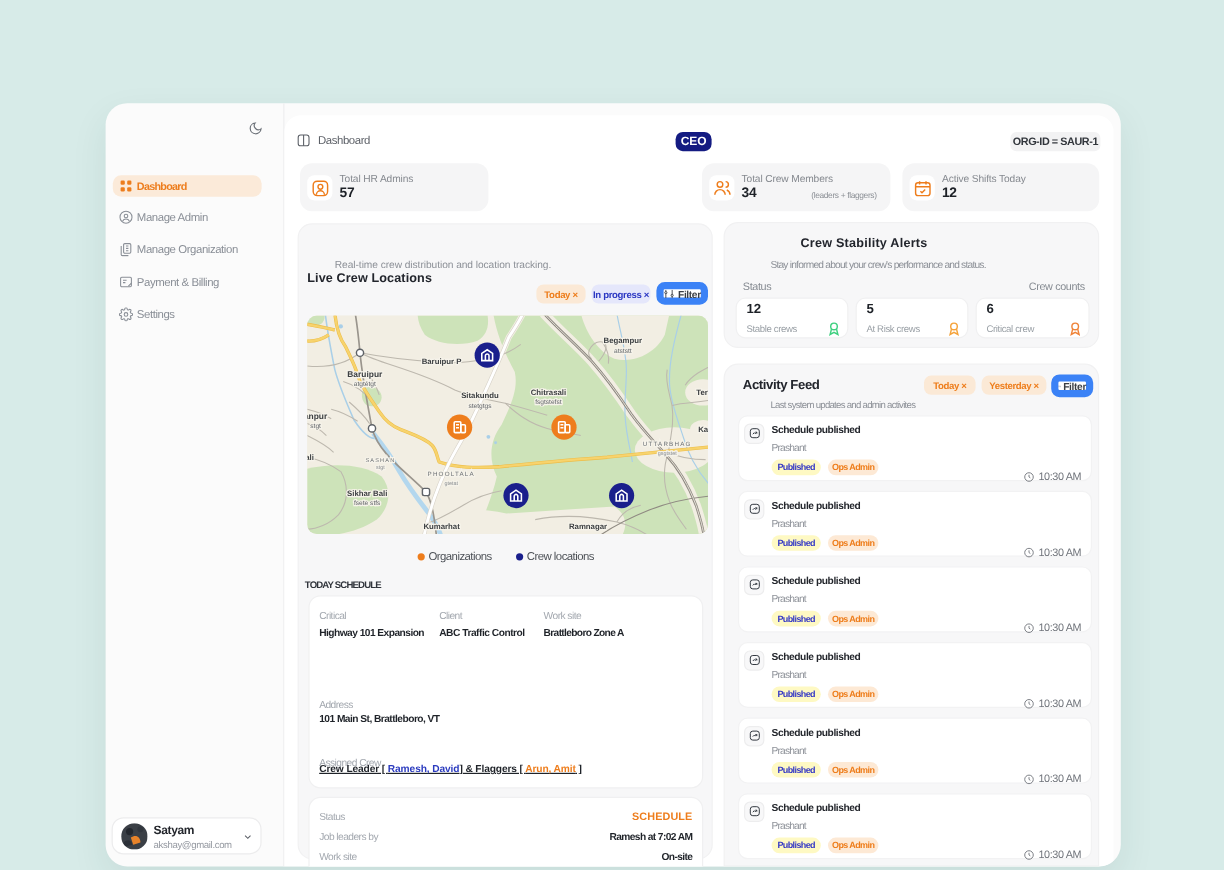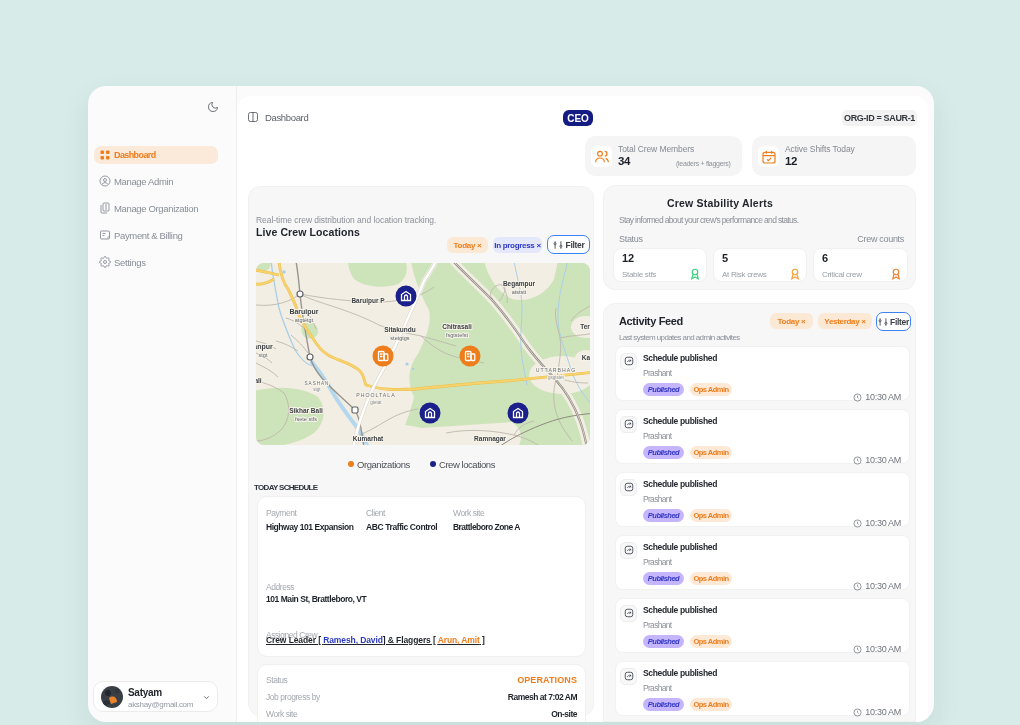--- a/index.html
+++ b/index.html
@@ -20,38 +20,38 @@
 .orgpill{position:absolute;left:605px;top:14px;width:75px;height:16px;background:#f2f2f3;border-radius:5px;color:#32363c;font-size:9px;font-weight:bold;display:flex;align-items:center;justify-content:center;letter-spacing:-0.35px;white-space:nowrap;}
 
 .stat{position:absolute;top:40px;height:40px;background:#f5f5f6;border-radius:10px;}
 .stat .tile{position:absolute;left:6px;top:10px;width:21px;height:21px;background:#fff;border-radius:6px;display:flex;align-items:center;justify-content:center;}
 .stat .lbl{position:absolute;left:33px;top:8px;font-size:8.5px;color:#85898f;letter-spacing:-0.1px;white-space:nowrap;}
 .stat .num{position:absolute;left:33px;top:19px;font-size:11.5px;font-weight:bold;color:#1d2127;letter-spacing:-0.3px;}
 .stat .sub{position:absolute;left:91px;top:24px;font-size:7px;color:#8d9197;letter-spacing:-0.3px;white-space:nowrap;}
 
 .seccard{position:absolute;background:#f7f7f8;border:1px solid #f1f1f2;border-radius:12px;}
 .h1{font-size:10.5px;font-weight:bold;color:#22252c;letter-spacing:-0.55px;white-space:nowrap;}
-.sub1{font-size:8.5px;color:#8b8f96;letter-spacing:-0.45px;white-space:nowrap;}
+.sub1{font-size:8.5px;color:#8b8f96;letter-spacing:-0.45px;white-space:nowrap;margin-left:23px;}
 .chip{position:absolute;height:16px;border-radius:6px;font-size:8px;font-weight:bold;display:flex;align-items:center;justify-content:center;letter-spacing:-0.3px;white-space:nowrap;}
 .chip.or{background:#fbe9d6;color:#ee7d1b;}
 .chip.bl{background:#e5e7fb;color:#2c38c3;}
-.filterbtn{position:absolute;height:19px;background:#fff;border:1px solid #3b82f6;border-radius:7px;color:#3a3e45;font-size:8.5px;font-weight:bold;display:flex;align-items:center;justify-content:center;letter-spacing:-0.3px;white-space:nowrap;}
+.filterbtn{position:absolute;height:19px;background:#fff;border:6px solid #3b82f6;border-radius:7px;color:#3a3e45;font-size:8.5px;font-weight:bold;display:flex;align-items:center;justify-content:center;letter-spacing:-0.3px;white-space:nowrap;}
 
 .schcard{position:absolute;background:#fff;border:1px solid #f0f0f1;border-radius:10px;}
 .flabel{font-size:8.5px;color:#a3a8af;letter-spacing:-0.45px;white-space:nowrap;}
 .fval{font-size:8.5px;color:#1f2329;font-weight:bold;letter-spacing:-0.8px;white-space:nowrap;}
 
 .mini{position:absolute;top:63px;height:34px;background:#fff;border:1px solid #f0f0f1;border-radius:8px;}
 
 .aitem{position:absolute;left:527px;width:295px;height:55px;background:#fff;border:1px solid #f2f2f3;border-radius:8px;}
 .aicon{position:absolute;left:4px;top:5.5px;width:17px;height:17px;background:#f8f8f9;border:1px solid #ededee;border-radius:5px;display:flex;align-items:center;justify-content:center;}
 .atitle{position:absolute;left:27px;top:5.5px;font-size:8.5px;font-weight:bold;color:#24272d;letter-spacing:-0.35px;white-space:nowrap;}
 .aname{position:absolute;left:27px;top:20.5px;font-size:8.5px;color:#8d9198;letter-spacing:-0.7px;}
 .abadge{position:absolute;top:36px;height:12.5px;border-radius:7px;font-size:7.5px;font-weight:bold;display:flex;align-items:center;justify-content:center;letter-spacing:-0.5px;}
-.abadge.pub{left:27px;width:41px;background:#c4b5fd;color:#3438c5;font-style:italic;}
+.abadge.pub{left:27px;width:41px;background:#fef9c3;color:#3438c5;}
 .abadge.ops{left:74px;width:42px;background:#fde9d5;color:#ee7d1b;}
 .atime{position:absolute;right:8px;top:7px;font-size:9px;color:#70747b;display:flex;align-items:center;letter-spacing:-0.3px;white-space:nowrap;margin-top:38px;}
 </style>
 </head>
 <body>
 <div class="shell">
 
   <div class="sidebar">
     <svg class="abs" style="left:119px;top:15px;" width="12" height="12" viewBox="0 0 24 24" fill="none" stroke="#6e737a" stroke-width="2">
         <path d="M21 12.8A9 9 0 1 1 11.2 3 7 7 0 0 0 21 12.8z"></path>
@@ -115,20 +115,31 @@
   </div>
 
   <div class="main">
     <div class="tb-dash"><svg width="12" height="12" viewBox="0 0 24 24" fill="none" stroke="#5b5f66" stroke-width="1.8" style="margin-right:6px;">
           <rect x="3" y="3" width="18" height="18" rx="4"></rect>
           <path d="M12 3v18"></path>
         </svg>Dashboard</div>
     <div class="ceo">CEO</div>
     <div class="orgpill">ORG-ID = SAUR-1</div>
 
+    <div class="stat" style="left:13px;width:157px;">
+      <div class="tile">
+          <svg width="16" height="16" viewBox="0 0 24 24" fill="none" stroke="#ee7d1c" stroke-width="1.8">
+            <rect x="3" y="3" width="18" height="18" rx="5"></rect>
+            <circle cx="12" cy="10" r="3"></circle>
+            <path d="M7 20a5 5 0 0 1 10 0"></path>
+          </svg>
+        </div>
+      <div class="lbl">Total HR Admins</div>
+        <div class="num">57</div>
+    </div>
     <div class="stat" style="left:348px;width:157px;">
       <div class="tile">
           <svg width="16" height="16" viewBox="0 0 24 24" fill="none" stroke="#ee7d1c" stroke-width="1.8">
             <circle cx="9" cy="7" r="3.5"></circle>
             <path d="M2.5 20a6.5 6.5 0 0 1 13 0"></path>
             <path d="M16 3.5a3.5 3.5 0 0 1 0 7"></path>
             <path d="M17.5 14a6.5 6.5 0 0 1 4 6"></path>
           </svg>
         </div>
       <div class="lbl">Total Crew Members</div>
@@ -298,49 +309,49 @@
 </g>
 </svg></div>
 
     <div class="abs" style="left:99px;top:172px;"></div>
     <div class="abs" style="left:99px;top:274px;width:6px;height:6px;border-radius:50%;background:#ee7d1c;"></div>
     <div class="abs" style="left:108px;top:272px;font-size:9.5px;color:#4d5157;letter-spacing:-0.45px;">Organizations</div>
     <div class="abs" style="left:181px;top:274px;width:6px;height:6px;border-radius:50%;background:#1a1f8c;"></div>
     <div class="abs" style="left:190px;top:272px;font-size:9.5px;color:#4d5157;letter-spacing:-0.45px;">Crew locations</div>
     <div class="abs" style="left:5px;top:296px;font-size:8px;font-weight:bold;color:#30343b;letter-spacing:-0.7px;">TODAY SCHEDULE</div>
     <div class="schcard" style="left:8px;top:309px;width:329px;height:161px;">
-      <div class="flabel abs" style="left:8px;top:11px;">Payment</div>
+      <div class="flabel abs" style="left:8px;top:11px;">Critical</div>
       <div class="fval abs" style="left:8px;top:25px;letter-spacing:-0.45px;">Highway 101 Expansion</div>
       <div class="flabel abs" style="left:108px;top:11px;">Client</div>
       <div class="fval abs" style="left:108px;top:25px;letter-spacing:-0.4px;">ABC Traffic Control</div>
       <div class="flabel abs" style="left:195px;top:11px;">Work site</div>
       <div class="fval abs" style="left:195px;top:25px;letter-spacing:-0.55px;">Brattleboro Zone A</div>
       <div class="flabel abs" style="left:8px;top:85px;">Address</div>
       <div class="fval abs" style="left:8px;top:97px;letter-spacing:-0.45px;">101 Main St, Brattleboro, VT</div>
       <div class="flabel abs" style="left:8px;top:133px;">Assigned Crew</div>
       <div class="fval abs" style="left:8px;top:138px;letter-spacing:-0.1px;text-decoration:underline;">Crew Leader [ <span style="color:#2b3bbf;">Ramesh, David</span>] &amp; Flaggers [ <span style="color:#ee7d1c;">Arun, Amit</span> ]</div>
     </div>
     <div class="schcard" style="left:8px;top:477px;width:329px;height:120px;">
       <div class="flabel abs" style="left:8px;top:10px;">Status</div>
-      <div class="abs" style="right:8px;top:10px;font-size:9px;font-weight:bold;color:#ee7d1c;letter-spacing:0.1px;">OPERATIONS</div>
-      <div class="flabel abs" style="left:8px;top:27px;">Job progress by</div>
+      <div class="abs" style="right:8px;top:10px;font-size:9px;font-weight:bold;color:#ee7d1c;letter-spacing:0.1px;">SCHEDULE</div>
+      <div class="flabel abs" style="left:8px;top:27px;">Job leaders by</div>
       <div class="fval abs" style="right:8px;top:27px;letter-spacing:-0.5px;">Ramesh at 7:02 AM</div>
       <div class="flabel abs" style="left:8px;top:44px;">Work site</div>
       <div class="fval abs" style="right:8px;top:44px;letter-spacing:-0.5px;">On-site</div>
     </div>
   </div>
 
   <div class="seccard" style="left:515px;top:99px;width:313px;height:105px;">
     <div class="h1" style="position:absolute;left:15px;top:11px;letter-spacing:0.2px;margin-left:48px;">Crew Stability Alerts</div>
     <div class="sub1" style="position:absolute;left:15px;top:29px;letter-spacing:-0.65px;">Stay informed about your crew's performance and status.</div>
     <div class="abs" style="left:15px;top:48px;font-size:9px;color:#868b92;letter-spacing:-0.3px;">Status</div>
     <div class="abs" style="right:11px;top:48px;font-size:9px;color:#868b92;letter-spacing:-0.3px;">Crew counts</div>
     <div class="mini" style="left:9px;top:62px;width:94px;">
       <div class="abs" style="left:8px;top:3px;font-size:11px;font-weight:bold;color:#1d2127;">12</div>
-      <div class="abs" style="left:8px;top:21px;font-size:8px;color:#9aa0a6;letter-spacing:-0.3px;">Stable stfs</div>
+      <div class="abs" style="left:8px;top:21px;font-size:8px;color:#9aa0a6;letter-spacing:-0.3px;">Stable crews</div>
       <svg class="abs" style="left:75px;top:19px;" width="12" height="12" viewBox="0 0 24 24" fill="none" stroke="#3fd080" stroke-width="2.4">
           <circle cx="12" cy="8" r="5.5"></circle>
           <path d="M7.8 12.6 5.5 21.5 12 17.8 18.5 21.5 16.2 12.6"></path>
         </svg>
     </div>
     <div class="mini" style="left:109px;top:62px;width:94px;">
       <div class="abs" style="left:8px;top:3px;font-size:11px;font-weight:bold;color:#1d2127;">5</div>
       <div class="abs" style="left:8px;top:21px;font-size:8px;color:#9aa0a6;letter-spacing:-0.3px;">At Risk crews</div>
       <svg class="abs" style="left:75px;top:19px;" width="12" height="12" viewBox="0 0 24 24" fill="none" stroke="#f5a33b" stroke-width="2.4">
           <circle cx="12" cy="8" r="5.5"></circle>

